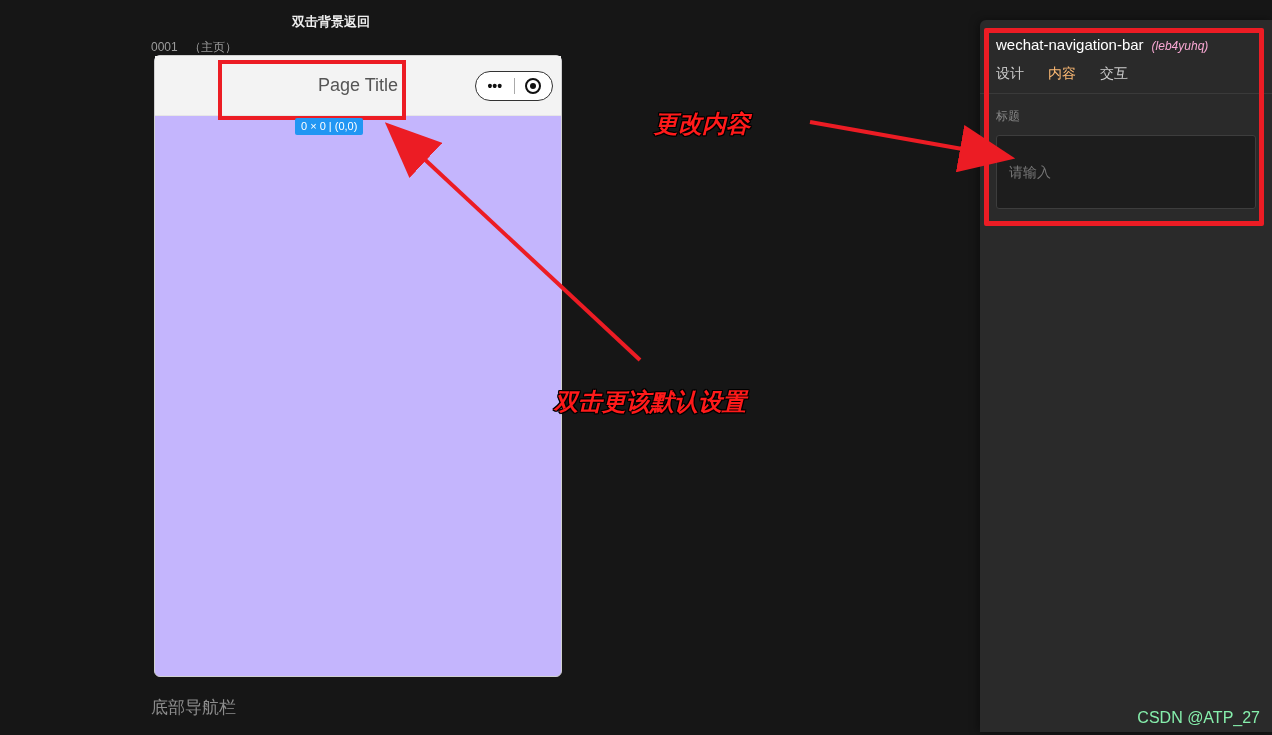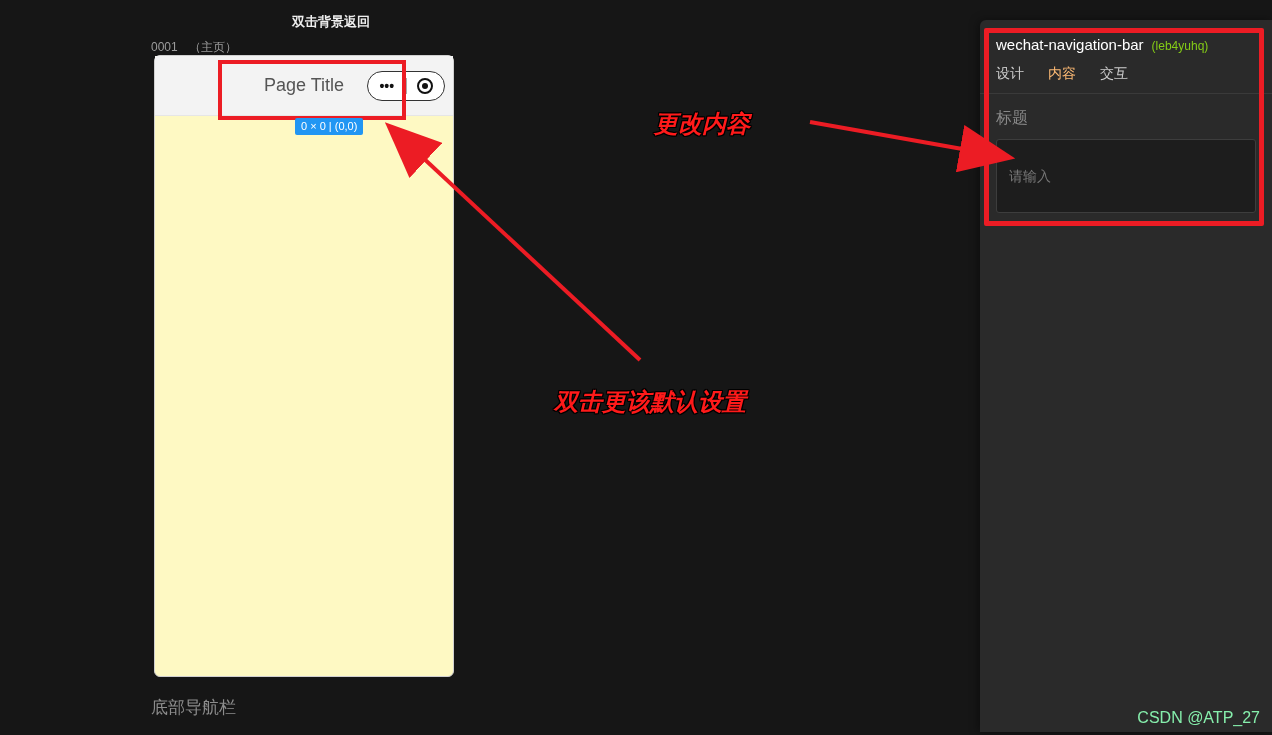--- a/index.html
+++ b/index.html
@@ -7,22 +7,22 @@
       width: 1272px; height: 735px;
       background: #161616;
       font-family: -apple-system, "Segoe UI", Arial, sans-serif;
       color: #ddd; overflow: hidden; position: relative;
     }
     .top-hint { position: absolute; left: 292px; top: 13px; color: #eee; font-size: 13px; font-weight: 600; }
     .meta { position: absolute; left: 151px; top: 39px; color: #9c9c9c; font-size: 12px; }
     .meta .id { margin-right: 8px; }
     .phone {
       position: absolute; left: 154px; top: 55px;
-      width: 300px; height: 622px;
-      background: #fef9c3; border-radius: 6px;
+      width: 408px; height: 622px;
+      background: #c4b5fd; border-radius: 6px;
       border: 1px solid #d0d0d0; display: flex; flex-direction: column;
     }
     .nav {
       height: 60px; width: 100%;
       border-bottom: 1px solid #e6e6e6;
       background: #f3f3f3;
       display: flex; align-items: center; justify-content: center; position: relative;
     }
     .nav-title { font-size: 18px; color: #555; }
     .capsule {
@@ -54,26 +54,26 @@
     .bottom-label { position: absolute; left: 151px; top: 696px; color: #8c8c8c; font-size: 17px; }
     .sidepanel {
       position: absolute; right: 0; top: 20px;
       width: 292px; height: 712px;
       background: #2a2a2a; border-radius: 6px 0 0 0;
       box-shadow: -2px 0 10px rgba(0,0,0,.4);
       display: flex; flex-direction: column;
     }
     .sp-header { padding: 16px 16px 12px 16px; display: flex; align-items: baseline; gap: 8px; }
     .sp-header .name { color: #fff; font-size: 15px; font-weight: 500; }
-    .sp-header .id { color: #84cc16; font-size: 12px; }
+    .sp-header .id { color: #f9a8d4; font-size: 12px; font-style: italic; }
     .sp-tabs { display: flex; gap: 24px; padding: 0 16px 10px 16px; }
     .sp-tabs .tab { color: #ccc; font-size: 14px; cursor: pointer; }
     .sp-tabs .tab.active { color: #fdba74; }
     .sp-body { border-top: 1px solid #3a3a3a; padding: 14px 16px; }
-    .field-label { color: #888; font-size: 16px; margin-bottom: 10px; }
+    .field-label { color: #888; font-size: 12px; margin-bottom: 10px; }
     .field-input {
       width: 100%; background: #1d1d1d; border: 1px solid #3d3d3d;
       color: #ccc; padding: 28px 12px; font-size: 14px; border-radius: 3px;
     }
     .field-input::placeholder { color: #777; }
     .hi-panel {
       position: absolute; right: 8px; top: 28px;
       width: 280px; height: 198px;
       border: 5px solid #ec1c24; pointer-events: none; border-radius: 2px;
     }

